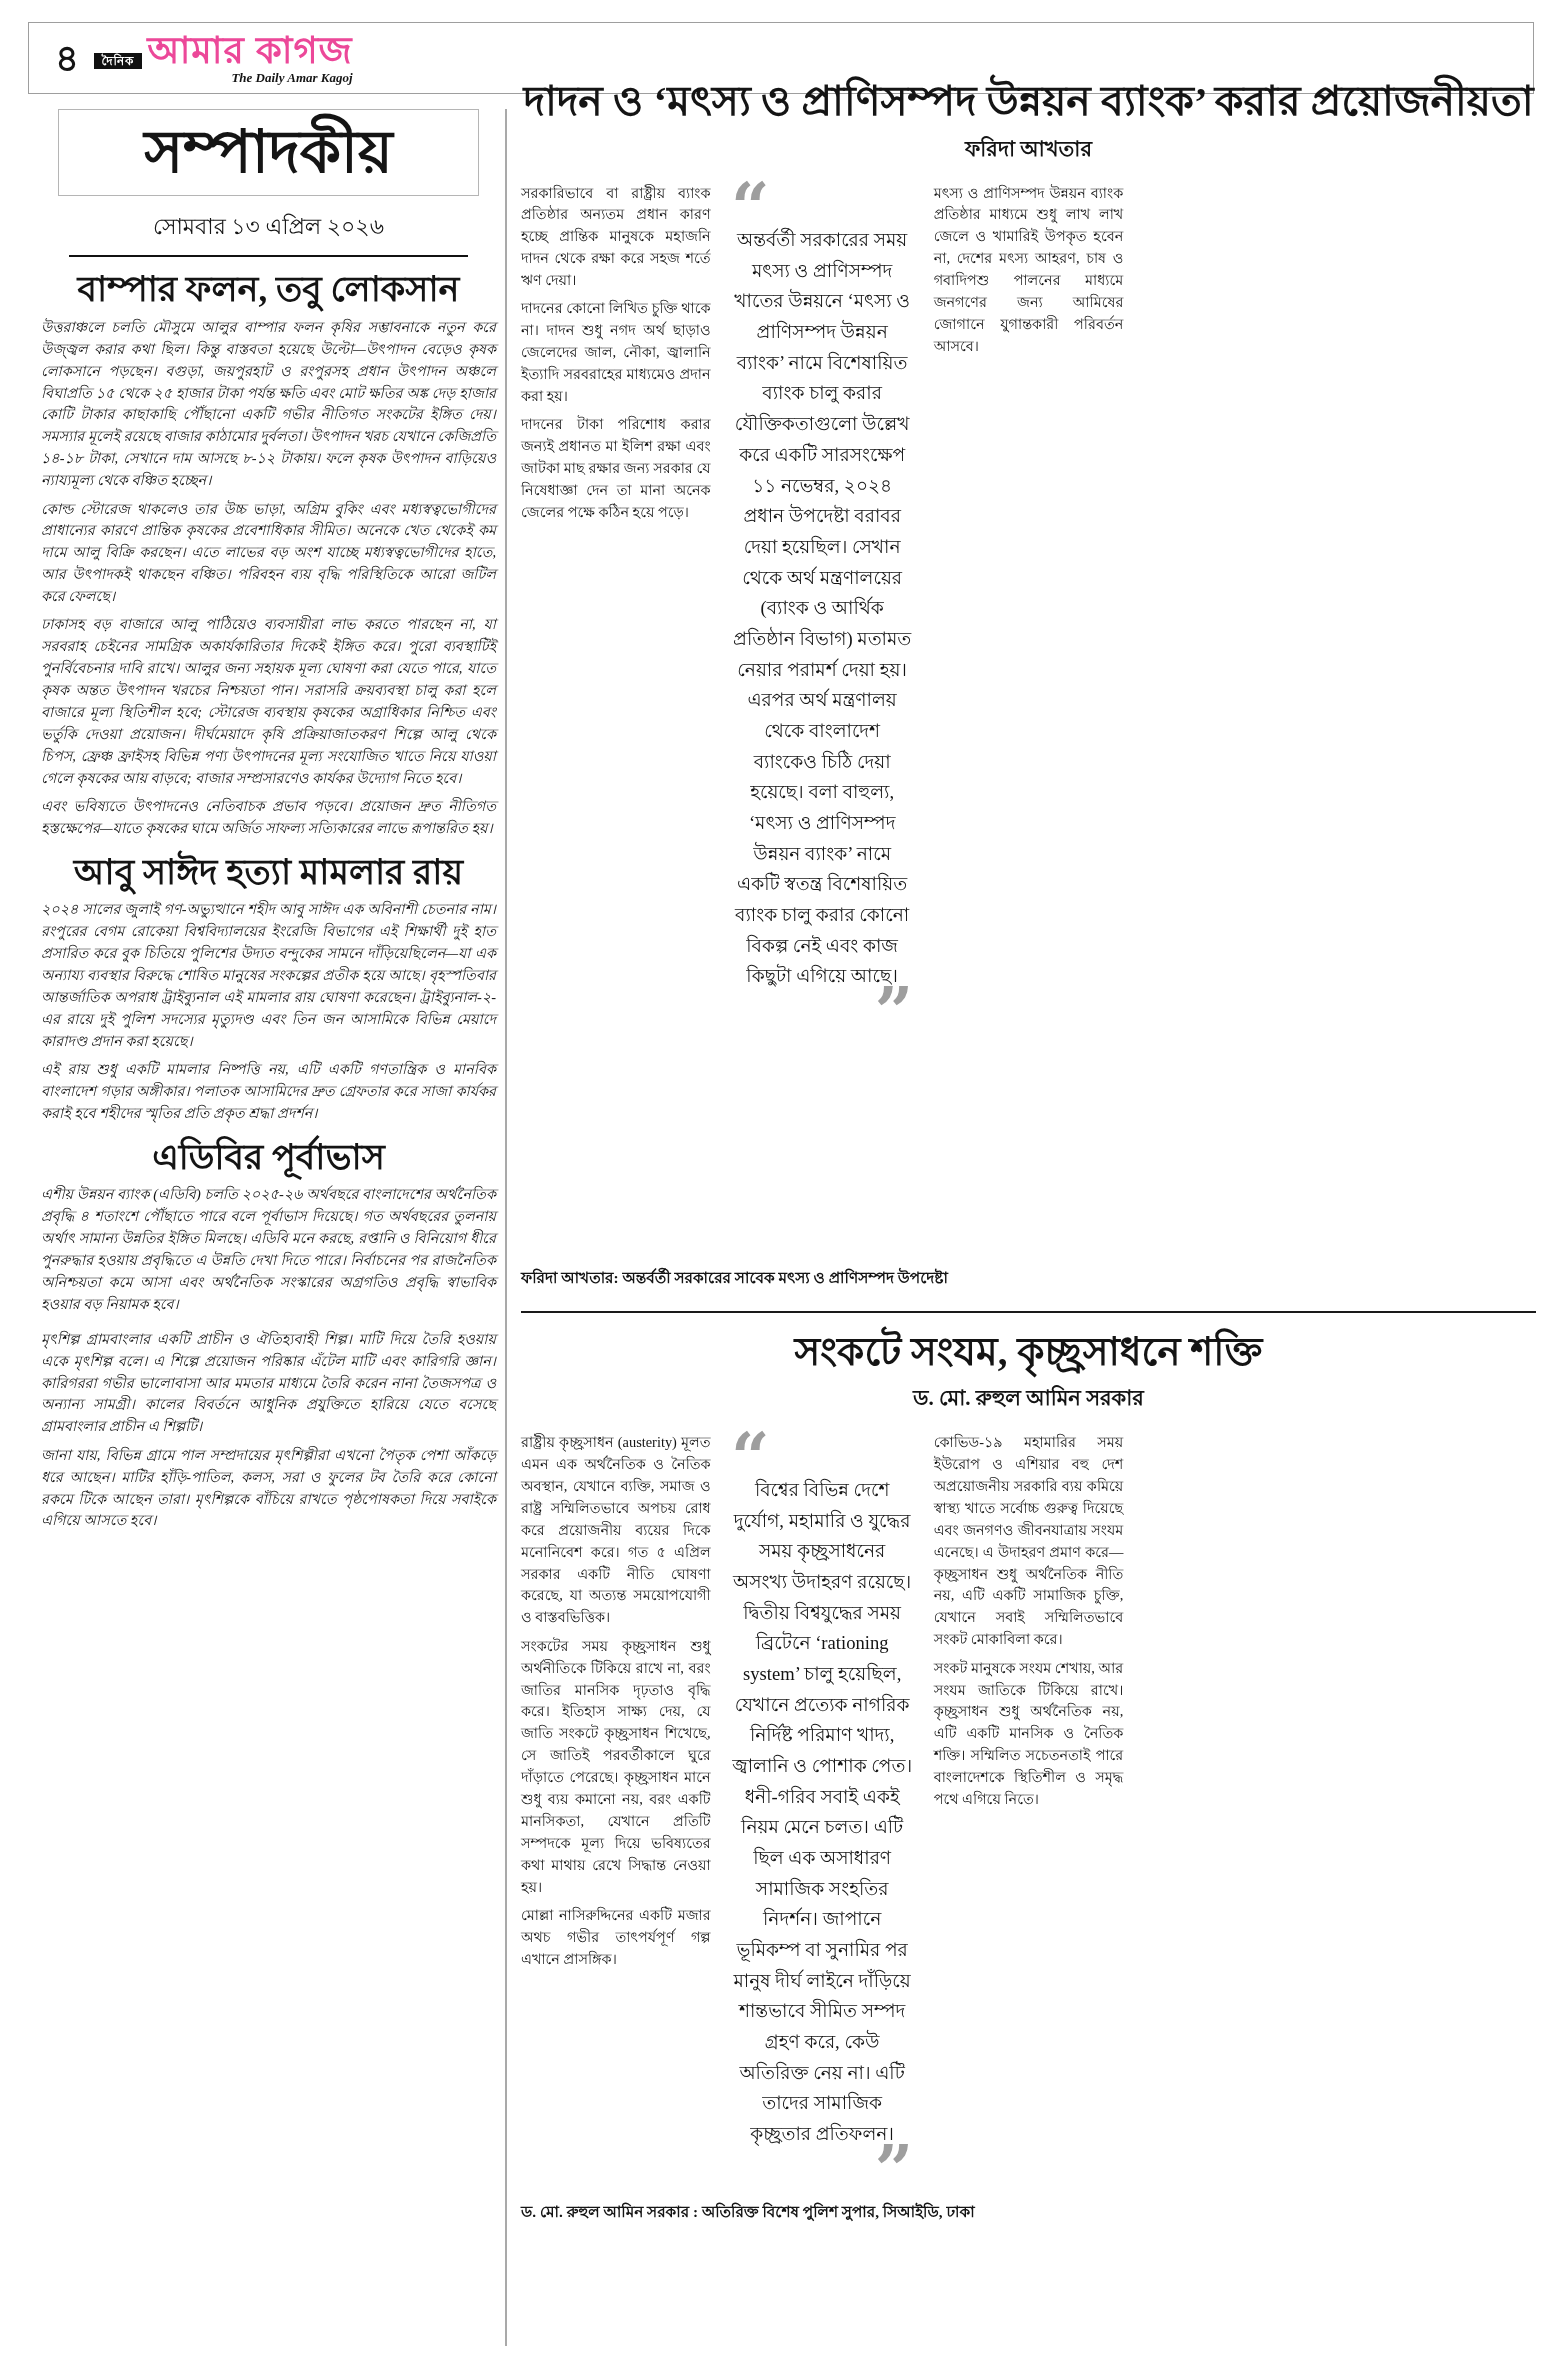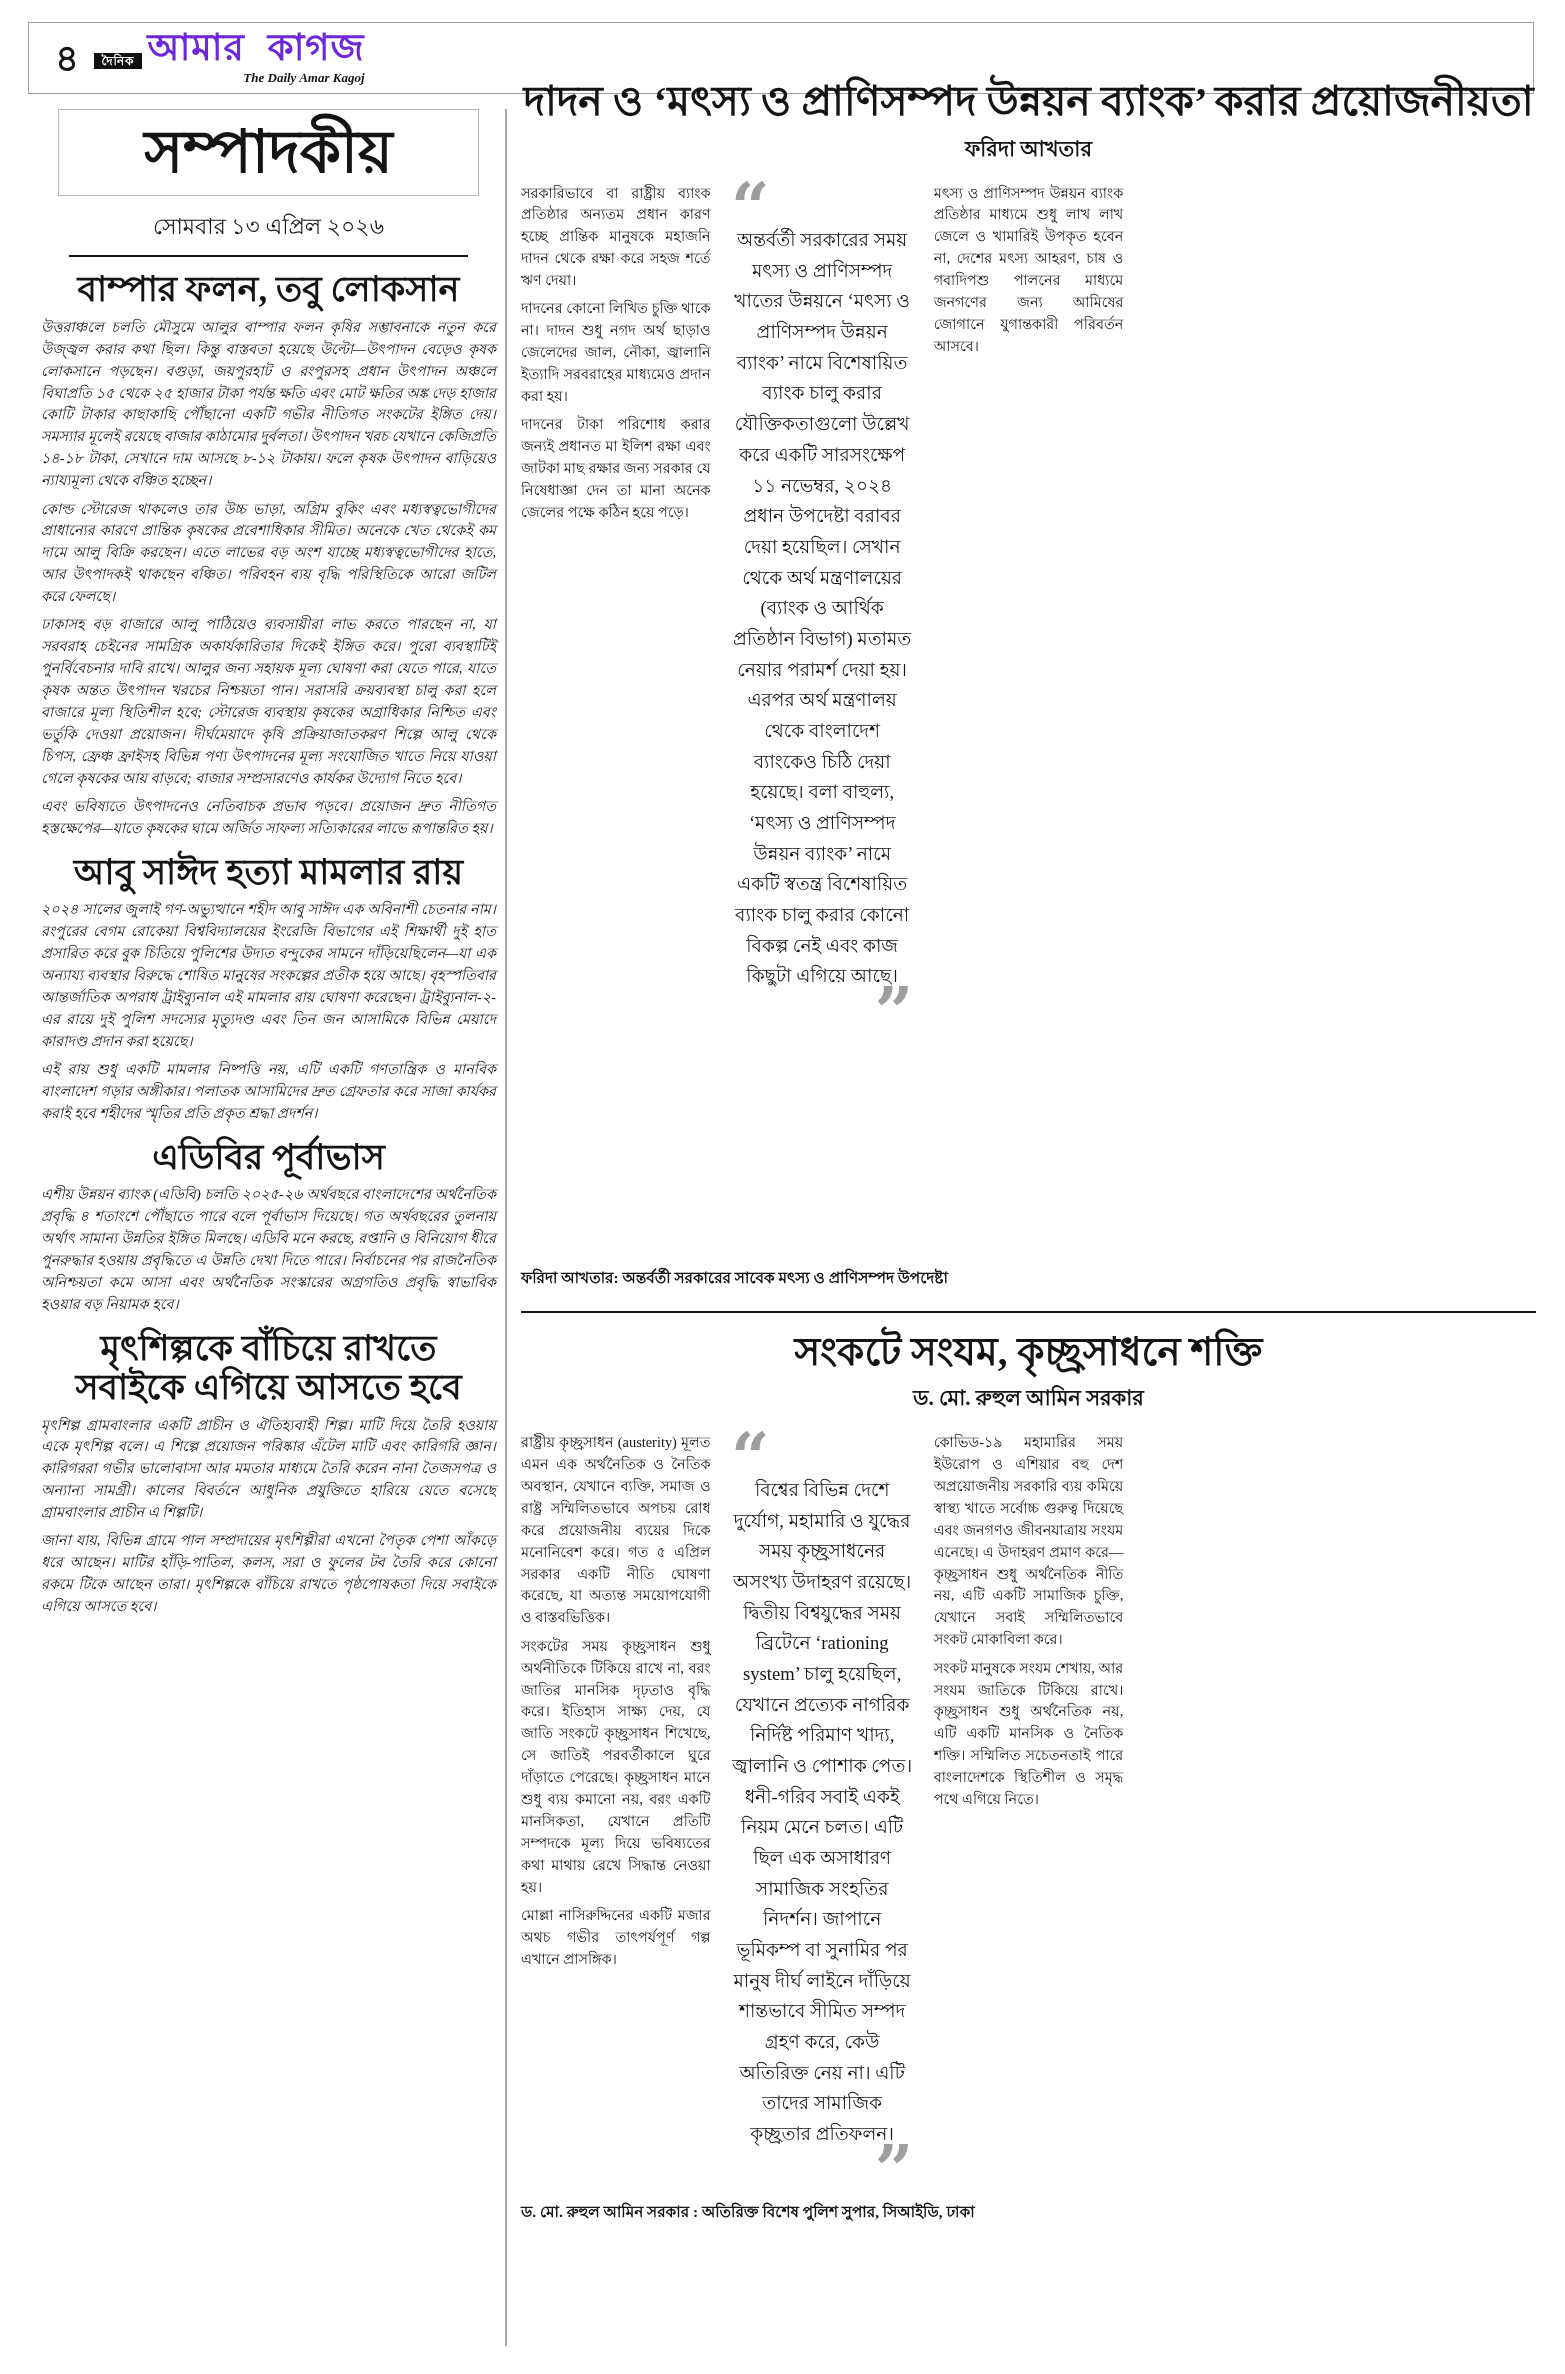--- a/index.html
+++ b/index.html
@@ -6,22 +6,22 @@
   .page{position:relative;width:1566px;height:2375px;background:#ffffff;overflow:hidden;
         font-family:"Liberation Serif","DejaVu Serif",serif;color:#141414;}
   
   .masthead{position:absolute;left:28px;top:22px;width:1506px;height:72px;
             border:1.9px solid #9e9e9e;display:flex;align-items:center;box-sizing:border-box;}
   .pageno{font-size:37px;font-weight:bold;margin:0 15px 0 26px;line-height:1;}
   .logo{display:flex;flex-direction:column;line-height:1;}
   .logo-top{display:flex;align-items:flex-end;gap:5.6px;}
   .brand-ribbon{background:#111;color:#fff;font-size:12px;font-weight:bold;
                 padding:1.9px 7.4px;letter-spacing:0.9px;}
-  .brand-title{font-size:37px;font-weight:900;letter-spacing:0.9px;color:#6d28d9;
-               font-family:Liberation Mono, monospace;}
+  .brand-title{font-size:37px;font-weight:900;letter-spacing:0.9px;color:#ec4899;
+               font-family:Liberation Sans, sans-serif;}
   .brand-sub{font-size:13px;font-weight:bold;font-style:italic;margin-top:1.9px;text-align:right;}
   
   .v-rule{position:absolute;left:505px;top:109px;width:1.9px;height:2237px;background:#a9a9a9;}
   
   .rail{position:absolute;left:41px;top:109px;width:455px;}
   .ed-title-box{border:1.9px solid #b5b5b5;padding:13px 5.6px;text-align:center;margin:0 16.7px;}
   .ed-title{font-size:59px;font-weight:900;line-height:1;}
   .ed-date{text-align:center;font-size:22px;margin:13px 0 9.3px;}
   .ed-rule{border:0;border-top:2.8px solid #111;margin:0 28px 5.6px;}
   .ed-article{margin-top:13px;}
@@ -92,21 +92,20 @@
     </section>
 
     <section class="ed-article">
       <h2 class="ed-head">এডিবির পূর্বাভাস</h2>
       <div class="ed-body flow">
           <p class="para">এশীয় উন্নয়ন ব্যাংক (এডিবি) চলতি ২০২৫-২৬ অর্থবছরে বাংলাদেশের অর্থনৈতিক প্রবৃদ্ধি ৪ শতাংশে পৌঁছাতে পারে বলে পূর্বাভাস দিয়েছে। গত অর্থবছরের তুলনায় অর্থাৎ সামান্য উন্নতির ইঙ্গিত মিলছে। এডিবি মনে করছে, রপ্তানি ও বিনিয়োগ ধীরে পুনরুদ্ধার হওয়ায় প্রবৃদ্ধিতে এ উন্নতি দেখা দিতে পারে। নির্বাচনের পর রাজনৈতিক অনিশ্চয়তা কমে আসা এবং অর্থনৈতিক সংস্কারের অগ্রগতিও প্রবৃদ্ধি স্বাভাবিক হওয়ার বড় নিয়ামক হবে।</p>
         </div>
     </section>
 
     <section class="ed-article">
-      <h2 class="ed-head">মৃৎশিল্পকে বাঁচিয়ে রাখতে সবাইকে এগিয়ে আসতে হবে</h2>
       <div class="ed-body flow">
           <p class="para">মৃৎশিল্প গ্রামবাংলার একটি প্রাচীন ও ঐতিহ্যবাহী শিল্প। মাটি দিয়ে তৈরি হওয়ায় একে মৃৎশিল্প বলে। এ শিল্পে প্রয়োজন পরিষ্কার এঁটেল মাটি এবং কারিগরি জ্ঞান। কারিগররা গভীর ভালোবাসা আর মমতার মাধ্যমে তৈরি করেন নানা তৈজসপত্র ও অন্যান্য সামগ্রী। কালের বিবর্তনে আধুনিক প্রযুক্তিতে হারিয়ে যেতে বসেছে গ্রামবাংলার প্রাচীন এ শিল্পটি।</p>
           <p class="para">জানা যায়, বিভিন্ন গ্রামে পাল সম্প্রদায়ের মৃৎশিল্পীরা এখনো পৈতৃক পেশা আঁকড়ে ধরে আছেন। মাটির হাঁড়ি-পাতিল, কলস, সরা ও ফুলের টব তৈরি করে কোনো রকমে টিকে আছেন তারা। মৃৎশিল্পকে বাঁচিয়ে রাখতে পৃষ্ঠপোষকতা দিয়ে সবাইকে এগিয়ে আসতে হবে।</p>
         </div>
     </section>
   </aside>
 
   <main class="main">
 
     <article class="art art1">

